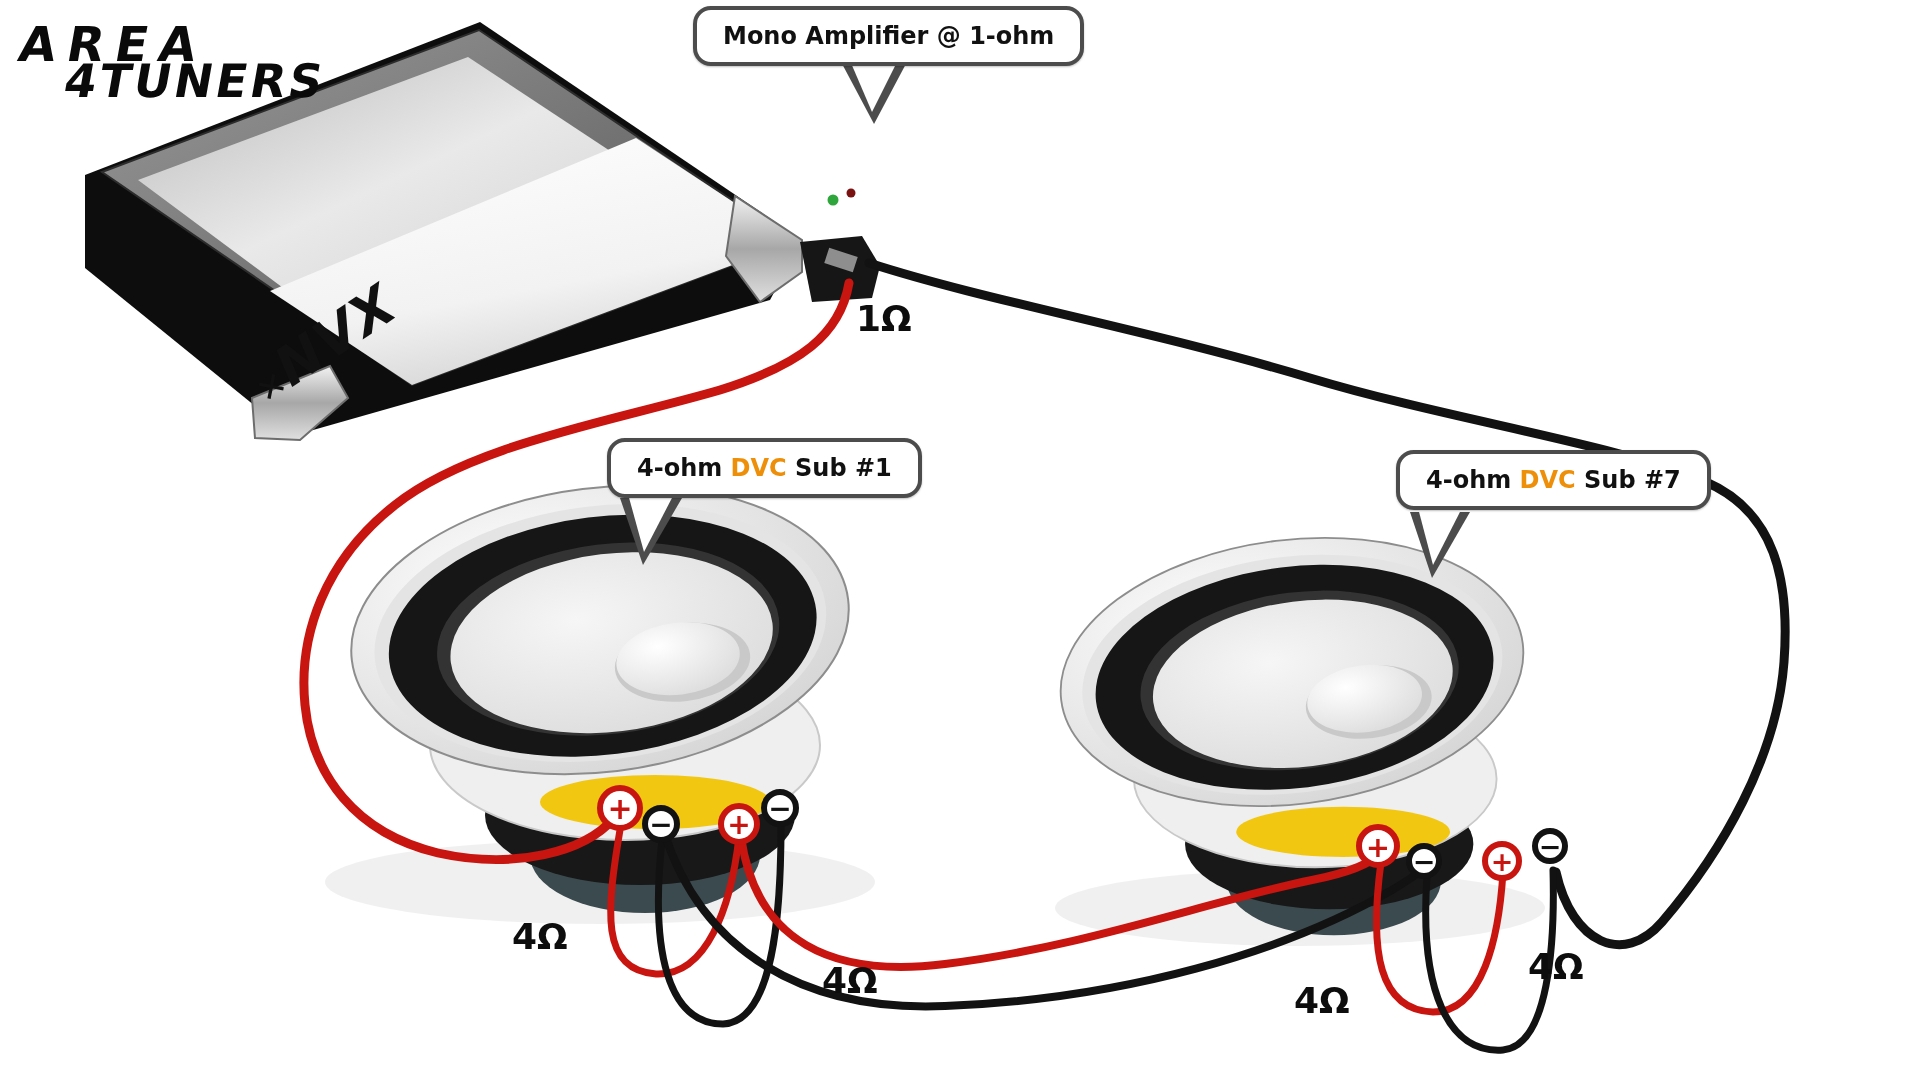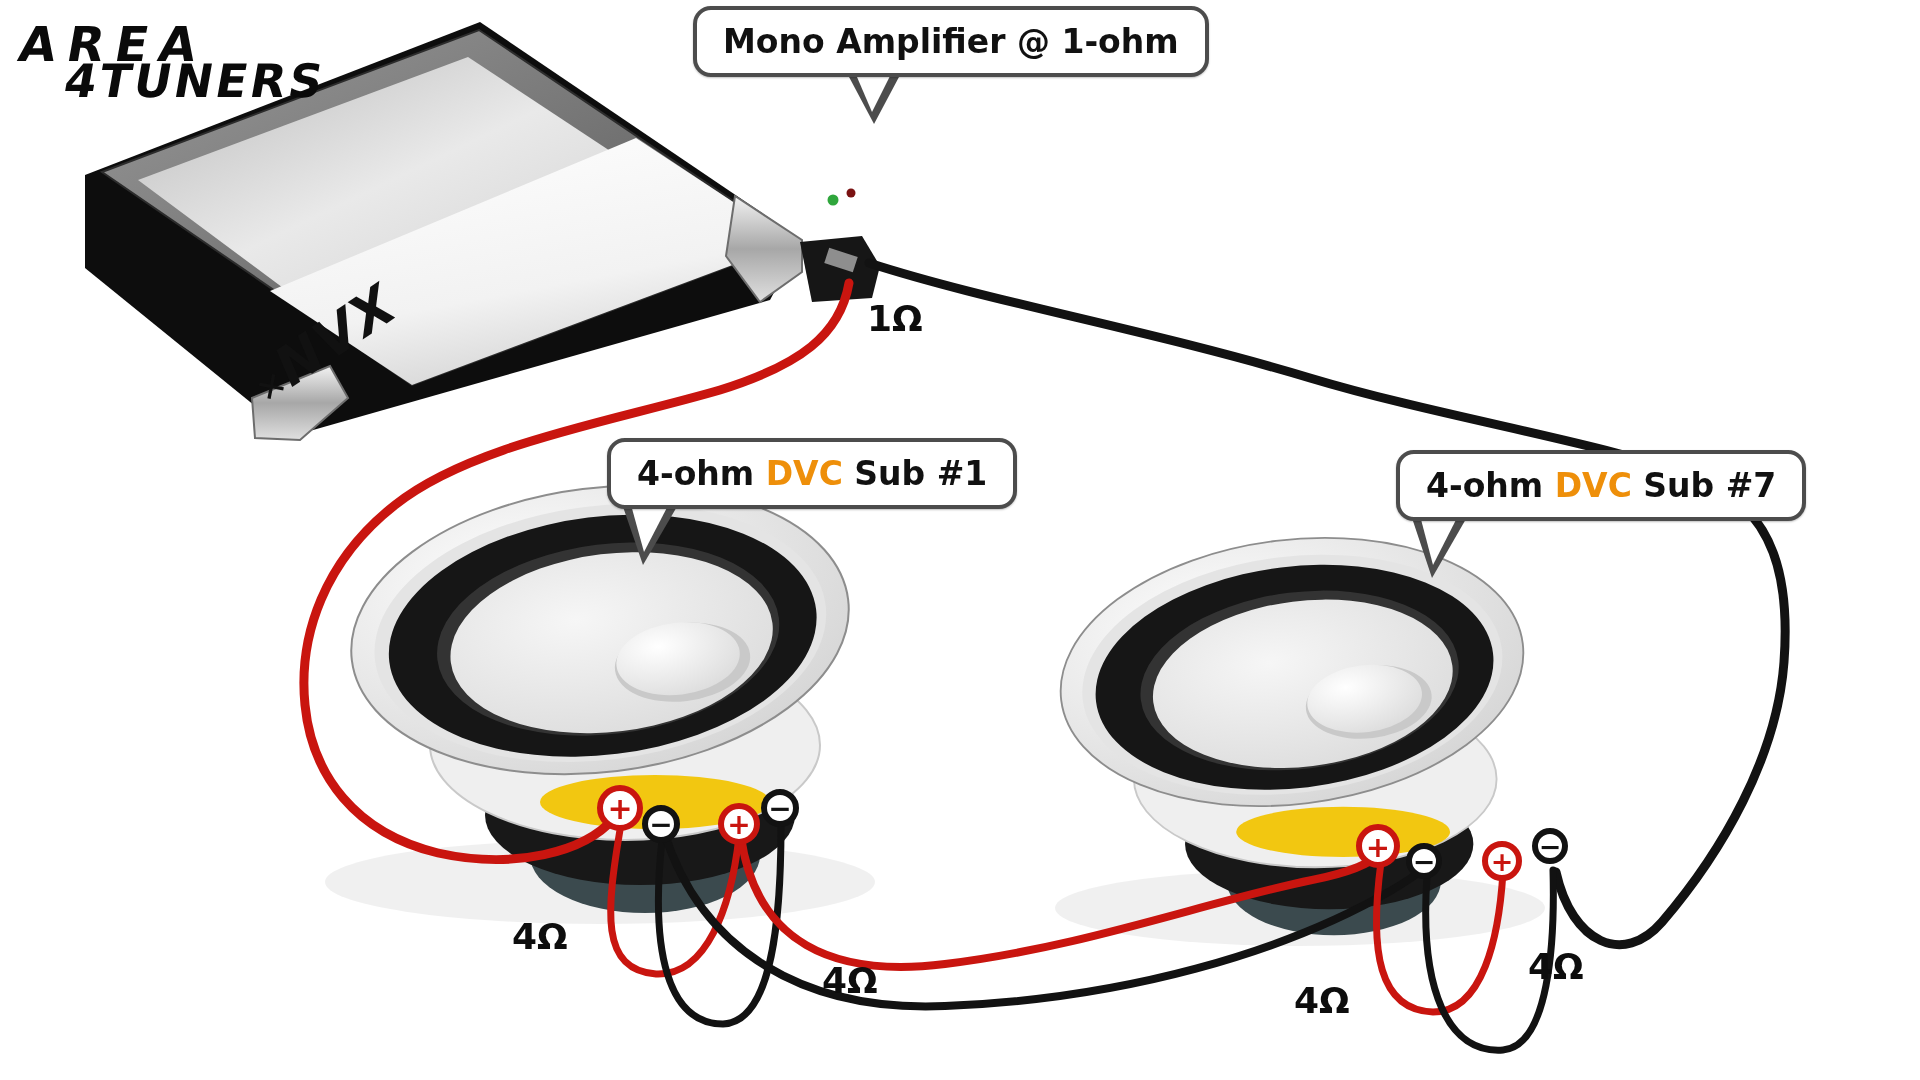--- a/index.html
+++ b/index.html
@@ -8,21 +8,21 @@
   .stage svg{position:absolute;left:0;top:0;}
 
   
   .logo{position:absolute;left:20px;top:18px;color:#0a0a0a;transform:skewX(-10deg);
         font-weight:800;line-height:0.85;}
   .logo .l1{position:absolute;left:4px;top:6px;font-size:48px;letter-spacing:11px;}
   .logo .l2{position:absolute;left:56px;top:44px;font-size:46px;letter-spacing:3px;}
 
   
   .bubble{position:absolute;background:#ffffff;border:4px solid #4c4c4c;border-radius:18px;
-          padding:12px 26px;font-size:33px;font-weight:800;color:#111;white-space:nowrap;
+          padding:12px 26px;font-size:24px;font-weight:800;color:#111;white-space:nowrap;
           box-shadow:0 1px 2px rgba(0,0,0,.25);}
   .bubble .dvc{font-weight:800;}
 
   
   .imp{position:absolute;font-size:36px;font-weight:800;color:#0d0d0d;white-space:nowrap;}
 </style>
 </head>
 <body>
 
 <div class="stage">
@@ -158,19 +158,19 @@
 <div class="bubble" style="left:693px;top:6px;">Mono Amplifier @ 1-ohm</div>
 
 <div class="bubble" style="left:607px;top:438px;text-align:center;">
   <span>4-ohm </span><span class="dvc" style="color: rgb(238, 143, 10);">DVC</span><span> Sub #1</span>
 </div>
 
 <div class="bubble" style="left:1396px;top:450px;">
   <span>4-ohm </span><span class="dvc" style="color: rgb(238, 143, 10);">DVC</span><span> Sub #7</span>
 </div>
 
-<div class="imp" style="left:856px;top:298px;margin-left:11px;">1Ω</div>
+<div class="imp" style="left:856px;top:298px;">1Ω</div>
 <div class="imp" style="left:512px;top:916px;">4Ω</div>
 <div class="imp" style="left:822px;top:960px;">4Ω</div>
 <div class="imp" style="left:1294px;top:980px;">4Ω</div>
 <div class="imp" style="left:1528px;top:946px;">4Ω</div>
 
 </div>
 
 </body></html>

